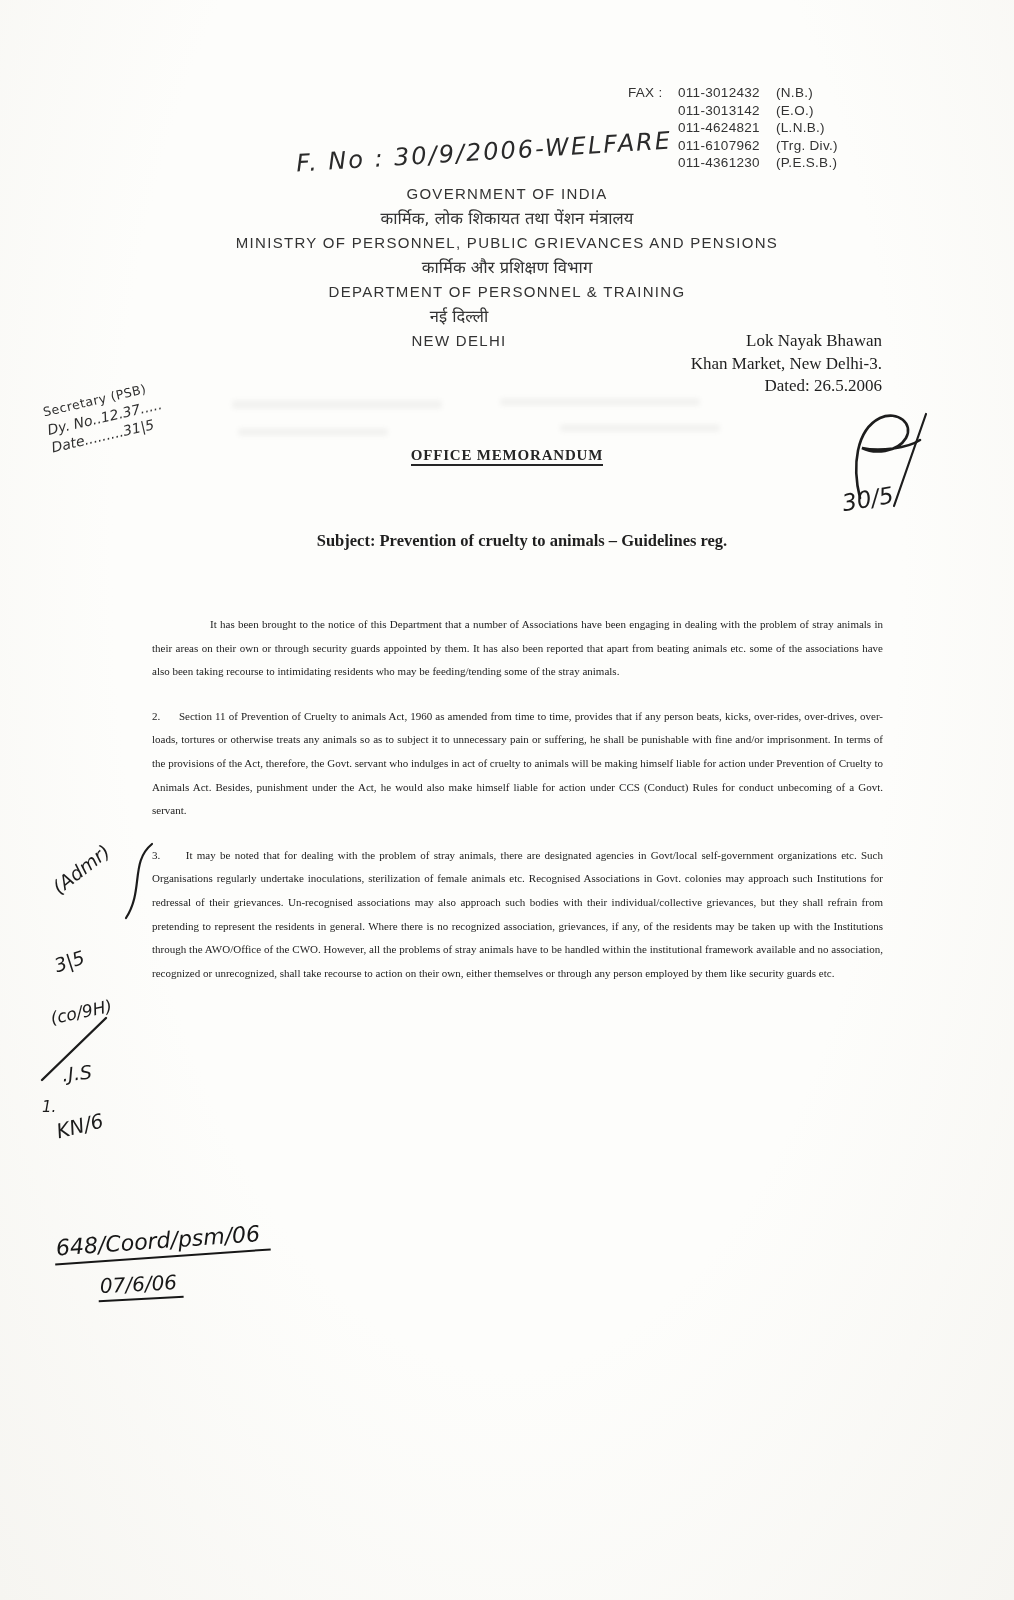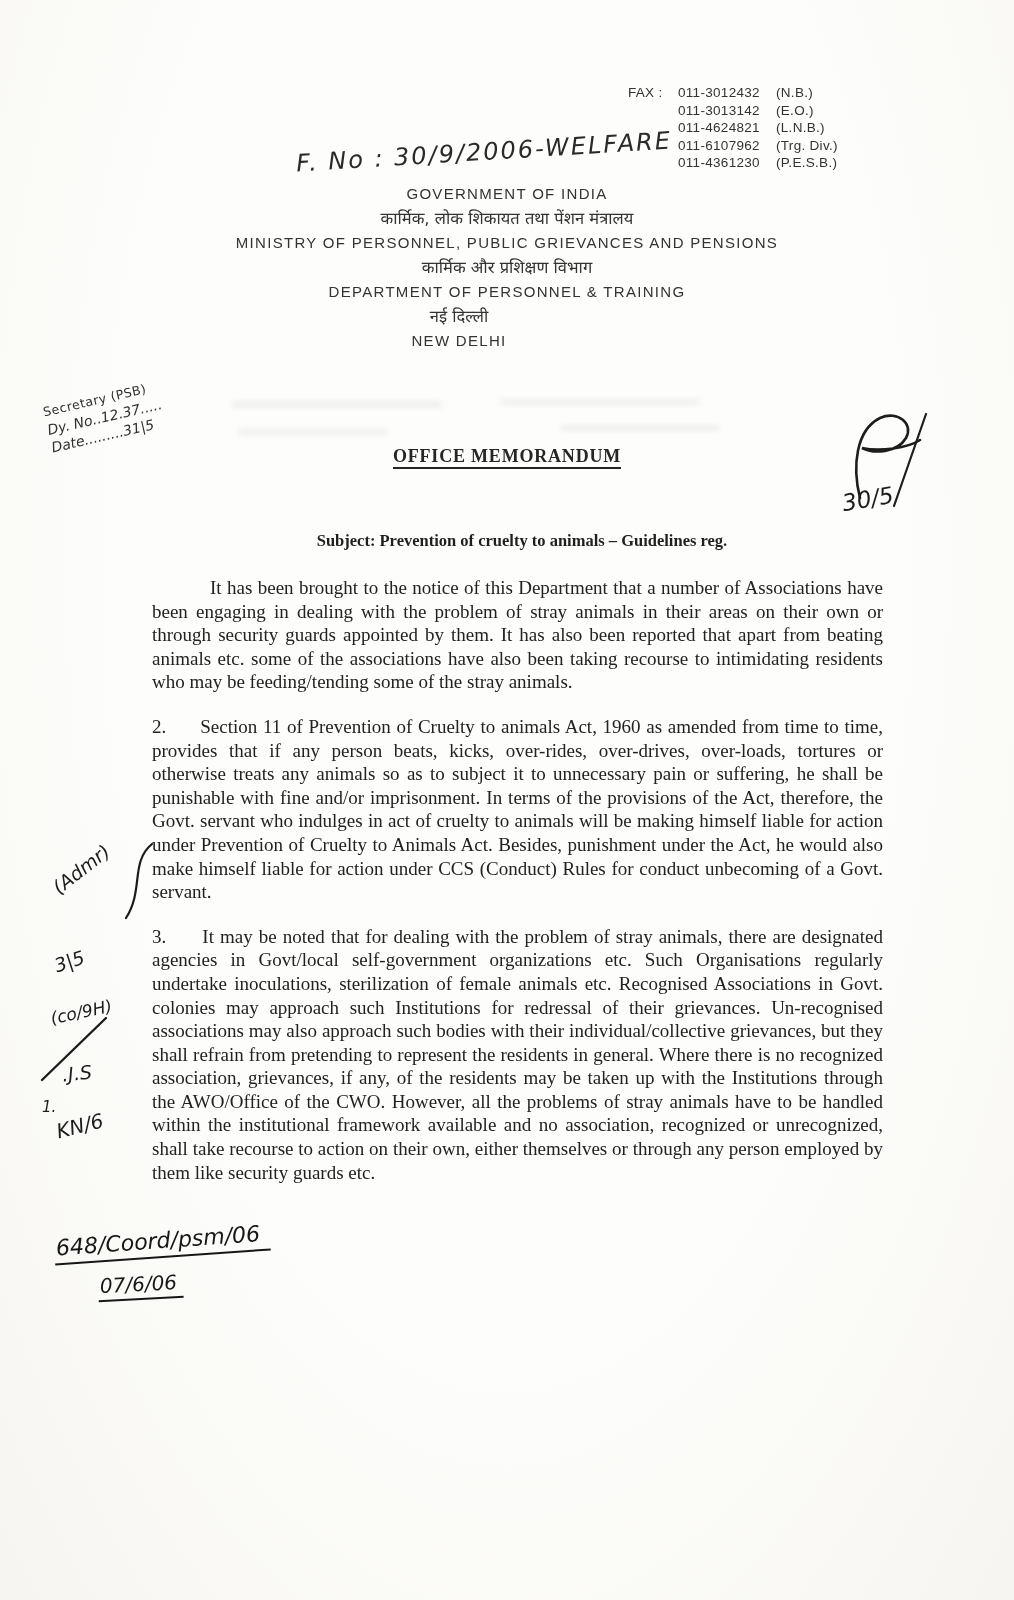--- a/index.html
+++ b/index.html
@@ -55,42 +55,42 @@
     font-family: "DejaVu Sans", sans-serif;
     font-size: 13px; line-height: 18px; color: #2f2f2f;
     white-space: nowrap;
   }
   .stamp .s1 { font-size: 12.5px; letter-spacing: 0.5px; }
   .stamp .hw { font-style: italic; font-size: 14px; }
 
   
   .memo-title { position: absolute; left: 0; top: 446px; width: 1014px; text-align: center; }
   .memo-title span {
-    font-weight: bold; font-size: 18px; letter-spacing: 0.8px;
+    font-weight: bold; font-size: 15px; letter-spacing: 0.8px;
     border-bottom: 2px solid #262626; padding-bottom: 1px;
   }
 
   
   .sig-svg { position: absolute; left: 822px; top: 408px; }
   .sig-text {
     position: absolute; left: 842px; top: 486px;
     font-family: "DejaVu Sans", sans-serif; font-style: italic;
     font-size: 23px; color: #1d1d1d; transform: rotate(-10deg);
   }
 
   
   .subject {
     position: absolute; left: 15px; top: 531px; width: 1014px;
     text-align: center; font-weight: bold; font-size: 16.5px; color: #1f1f1f;
   }
 
   
   .body {
-    position: absolute; left: 152px; top: 576px; width: 731px;
-    font-size: 19px; line-height: 23.6px; text-align: justify; color: #222;
+    position: absolute; left: 152px; top: 613px; width: 731px;
+    font-size: 11px; line-height: 23.6px; text-align: justify; color: #222;
   }
   .body p { margin: 0 0 21px 0; }
   .body .p1 { text-indent: 58px; }
 
   
   .mnote {
     position: absolute;
     font-family: "DejaVu Sans", sans-serif; font-style: italic;
     color: #1c1c1c; white-space: nowrap;
   }
@@ -158,20 +158,25 @@
     <div class="hi">कार्मिक, लोक शिकायत तथा पेंशन मंत्रालय</div>
     <div class="en">MINISTRY OF PERSONNEL, PUBLIC GRIEVANCES AND PENSIONS</div>
     <div class="hi">कार्मिक और प्रशिक्षण विभाग</div>
     <div class="en">DEPARTMENT OF PERSONNEL &amp; TRAINING</div>
     <div class="shift">
       <div class="hi">नई दिल्ली</div>
       <div class="en">NEW DELHI</div>
     </div>
   </div>
 
+  <div class="address">
+    <div>Lok Nayak Bhawan</div>
+    <div>Khan Market, New Delhi-3.</div>
+    <div>Dated: 26.5.2006</div>
+  </div>
 
   <div class="smudge smudge1"></div>
   <div class="smudge smudge2"></div>
   <div class="smudge smudge3"></div>
   <div class="smudge smudge4"></div>
 
   <div class="stamp">
     <div class="s1">Secretary (PSB)</div>
     <div class="hw">Dy. No..12.37.....</div>
     <div class="hw">Date.........31|5</div>

